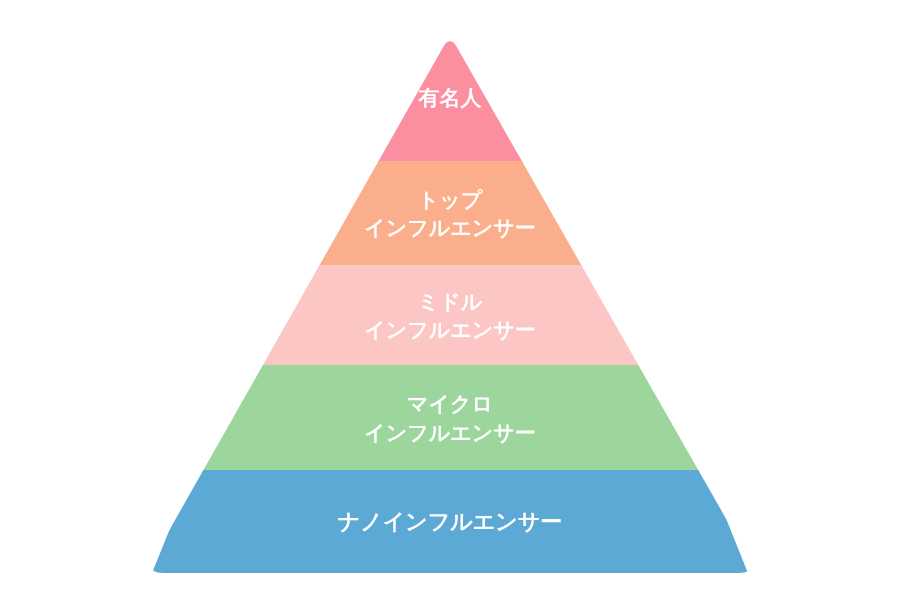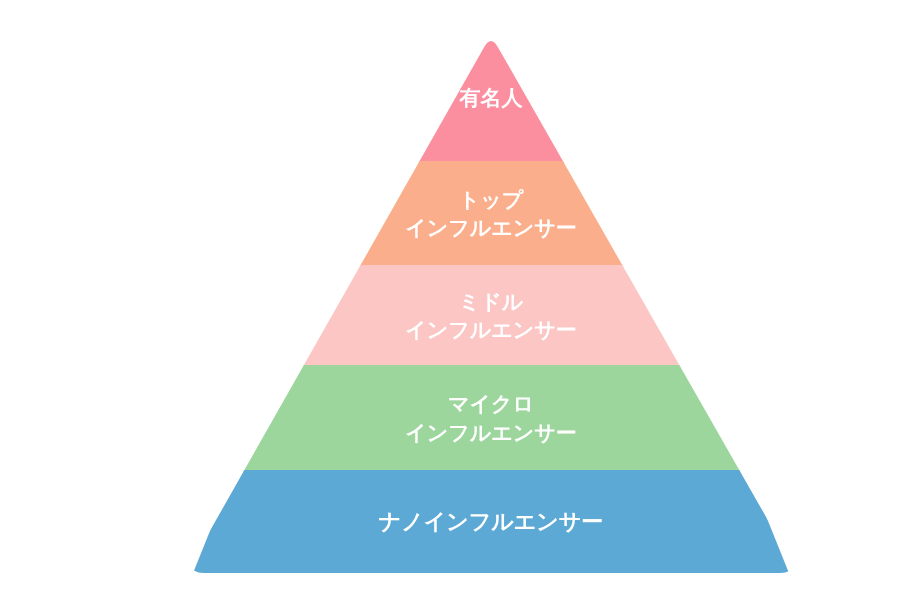--- a/index.html
+++ b/index.html
@@ -11,21 +11,20 @@
     height: 599px;
     background: #ffffff;
     font-family: "Liberation Sans", "DejaVu Sans", sans-serif;
     overflow: hidden;
   }
   #diagram-root {
     position: relative;
     width: 728px;
     height: 599px;
     background: #ffffff;
-    padding-left: 41px;
   }
   #pyramid-svg {
     display: block;
     width: 900px;
     height: 599px;
   }
   .tier-label {
     fill: #ffffff;
     font-family: "Liberation Sans", "DejaVu Sans", sans-serif;
     font-weight: bold;

